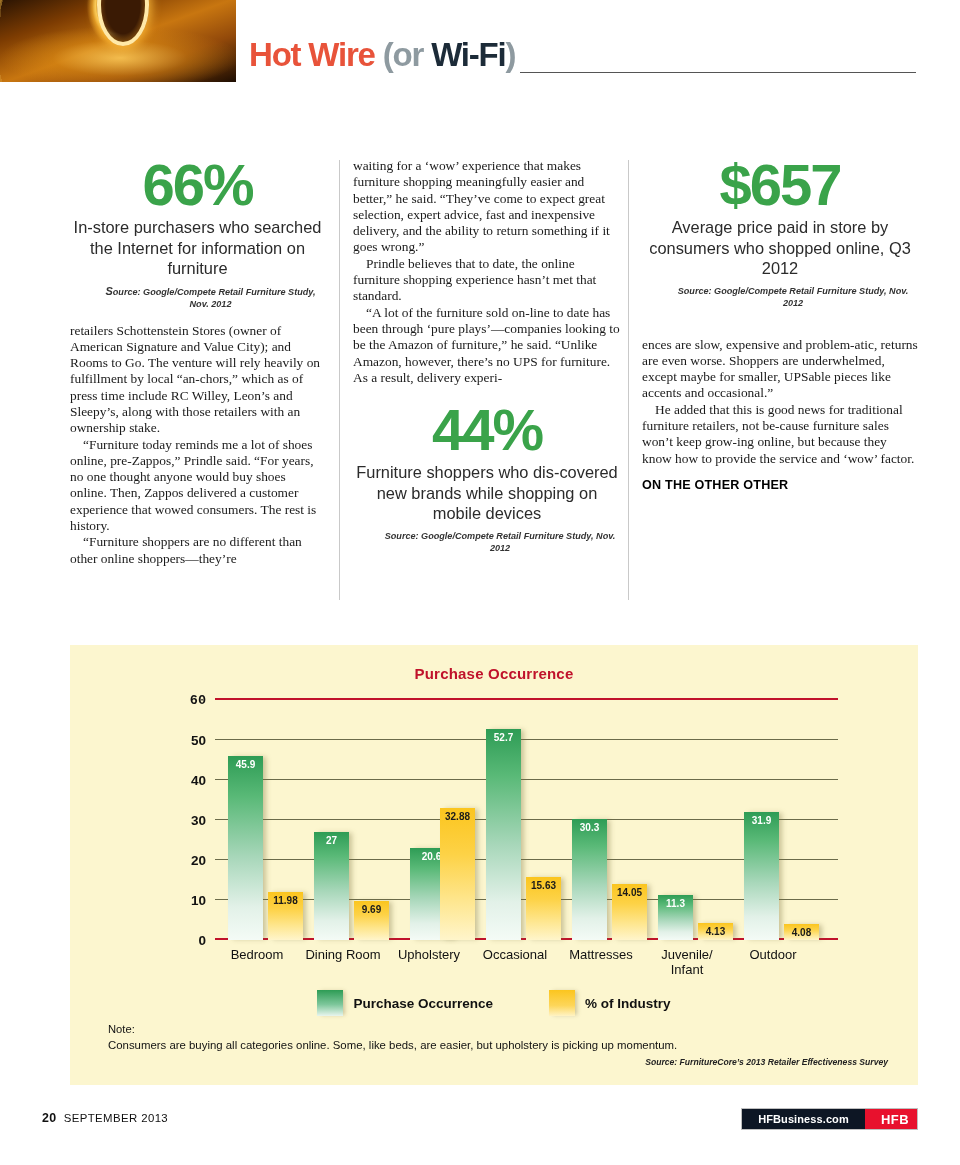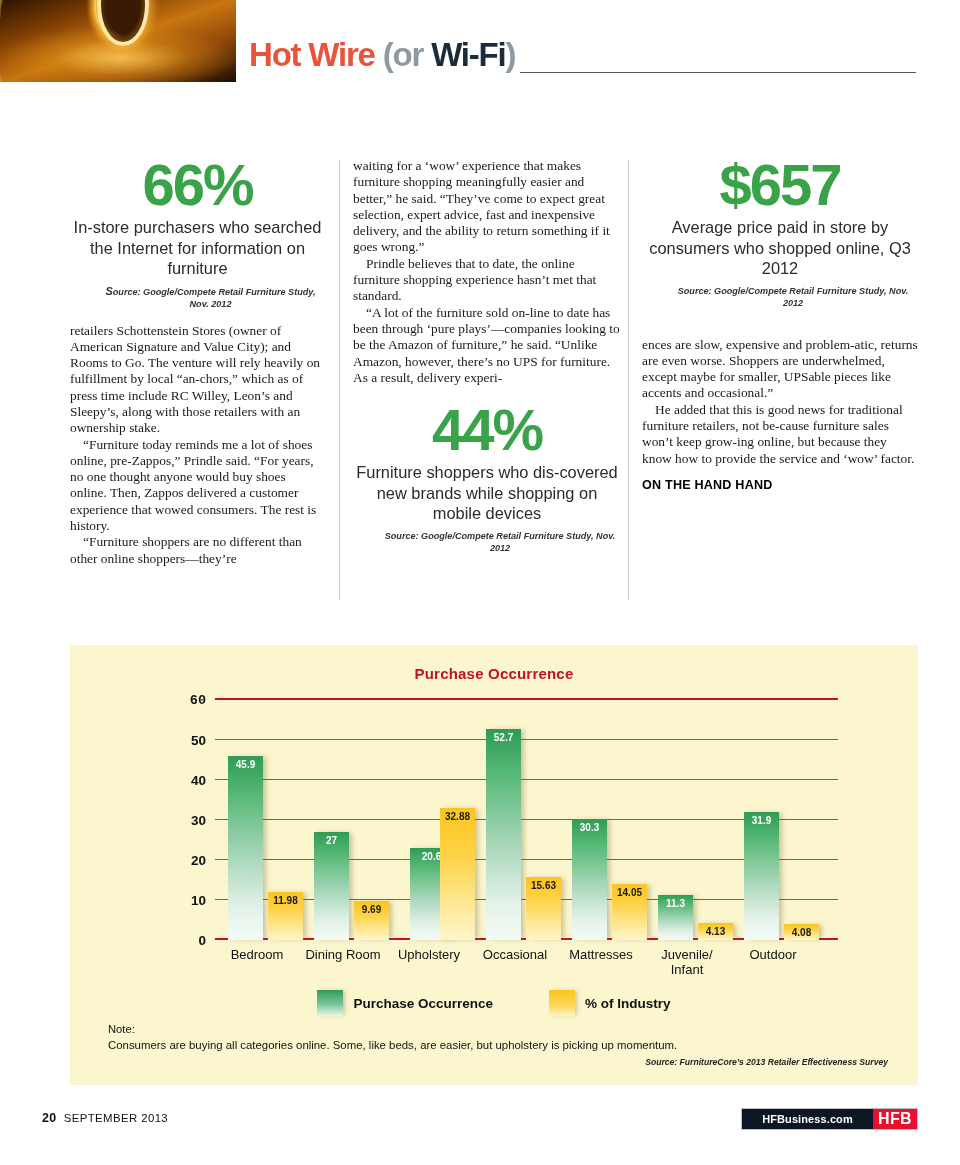--- a/index.html
+++ b/index.html
@@ -151,22 +151,22 @@
     font-family:"Liberation Sans", sans-serif;font-size:11.4px;color:#111;
     letter-spacing:.4px;
   }
   .folio b{font-weight:bold;font-size:12.4px;}
   .hfb{position:absolute;left:741px;top:3px;width:175px;height:20px;
        border:1px solid #bfbfbf;display:flex;}
   .hfb-url{flex:1;background:#0d1624;color:#fff;
     font-family:"Liberation Sans", sans-serif;font-size:11px;font-weight:bold;
     display:flex;align-items:center;justify-content:center;letter-spacing:.1px;}
   .hfb-tag{width:44px;background:#e8112d;color:#fff;
-    font-family:"Liberation Sans", sans-serif;font-size:16px;font-weight:bold;
-    display:flex;align-items:center;justify-content:center;letter-spacing:.4px;}
+    font-family:"Liberation Sans", sans-serif;font-size:13px;font-weight:bold;
+    display:flex;align-items:center;justify-content:center;letter-spacing:.4px;padding-left:8px;}
 </style>
 </head>
 <body>
 
 <div class="header">
   <div class="header-photo">
     <div class="ring"></div>
   </div>
   <div class="header-leftbar"></div>
   <div class="header-title">
@@ -209,21 +209,21 @@
   <div class="col col3">
     <div class="stat">
       <div class="stat-num">$657</div>
       <div class="stat-cap">Average price paid in store by consumers who shopped online, Q3 2012</div>
       <div class="stat-src">Source: Google/Compete Retail Furniture Study, Nov. 2012</div>
     </div>
     <div class="body-text" style="margin-top:28px;">
       <p>ences are slow, expensive and problem-atic, returns are even worse. Shoppers are underwhelmed, except maybe for smaller, UPSable pieces like accents and occasional.”</p>
       <p class="ind">He added that this is good news for traditional furniture retailers, not be-cause furniture sales won’t keep grow-ing online, but because they know how to provide the service and ‘wow’ factor.</p>
     </div>
-    <div class="subhead">ON THE HAND HAND</div>
+    <div class="subhead">ON THE OTHER OTHER</div>
   </div>
 </div>
 
 <div class="chart-panel">
   <div class="chart-title">Purchase Occurrence</div>
 
   <div class="plot">
     <div id="gridlines">
         <div class="gridline red" style="bottom: 0px;"></div>
         <div class="gridline" style="bottom: 40px;"></div>

